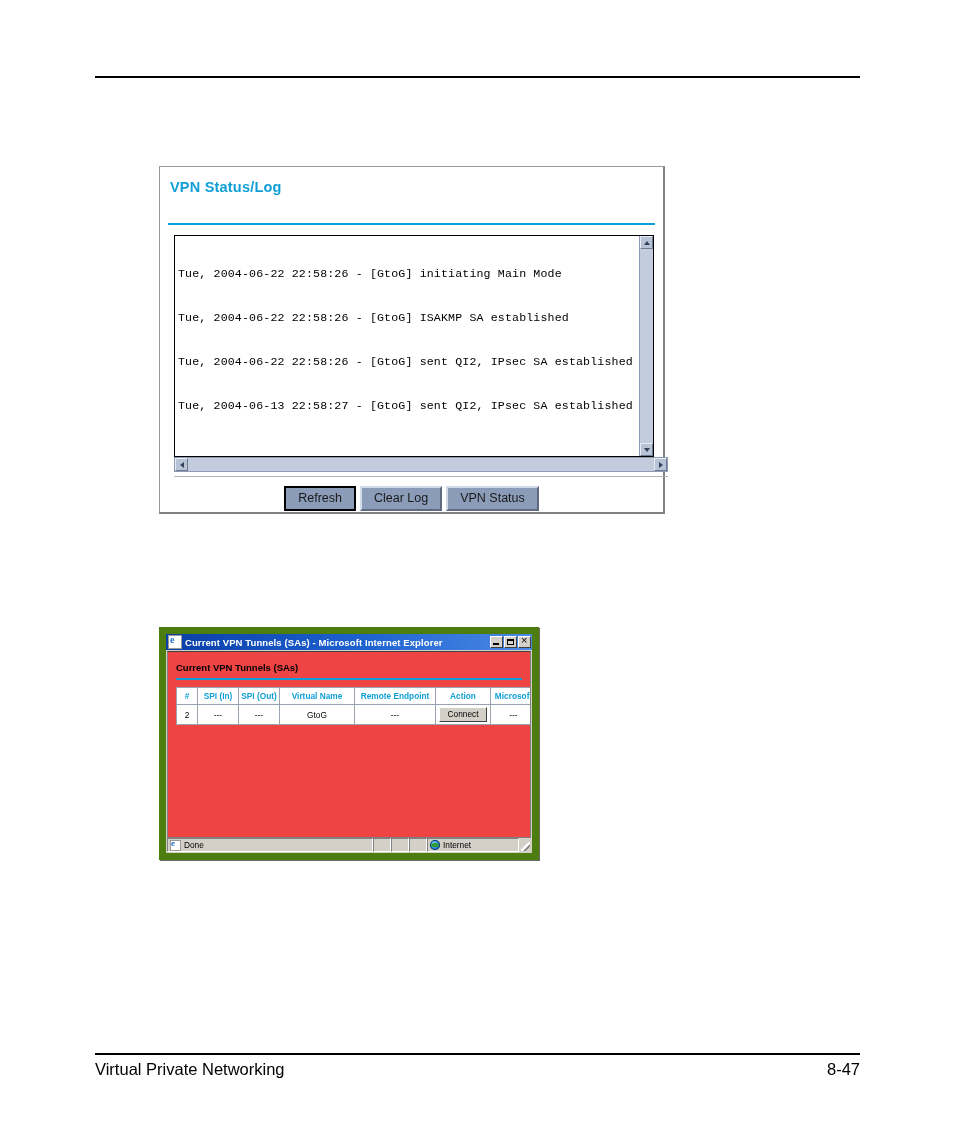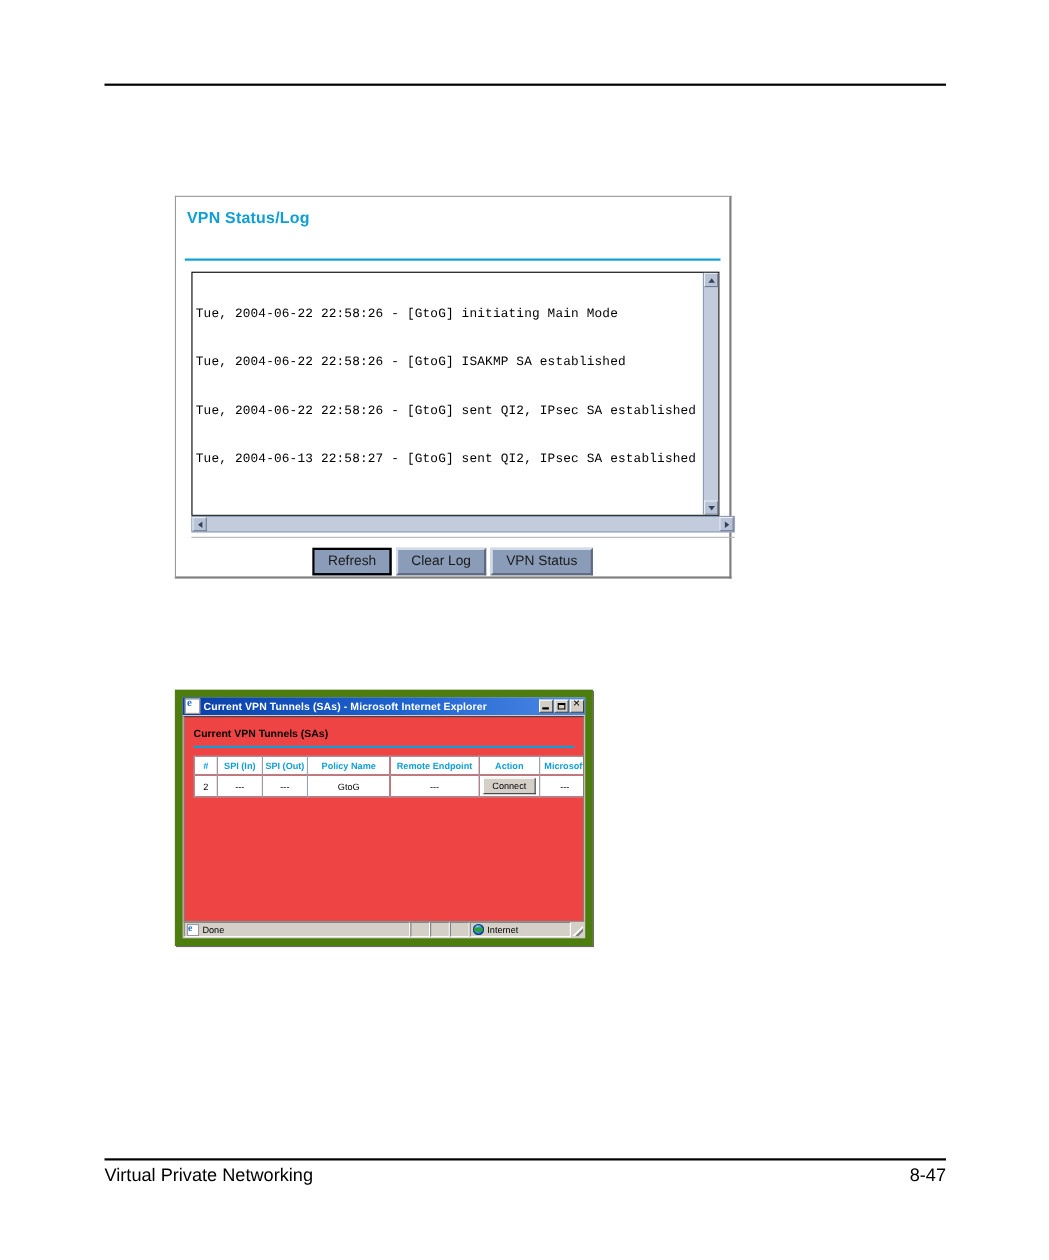--- a/index.html
+++ b/index.html
@@ -49,21 +49,20 @@
     position: absolute;
     left: 159px;
     top: 166px;
     width: 506px;
     height: 348px;
     background: #ffffff;
     border: 1px solid #9a9a9a;
     border-right: 2px solid #808080;
     border-bottom: 2px solid #808080;
     box-sizing: border-box;
-    margin-top: 12px;
   }
   .vpn-panel-inner {
     position: absolute;
     left: 8px;
     top: 7px;
     right: 8px;
     bottom: 8px;
   }
   .vpn-title {
     font-size: 14.5px;
@@ -453,21 +452,21 @@
   <div class="ie-client">
     <div class="tunnels-head">Current VPN Tunnels (SAs)</div>
     <div class="tunnels-rule"></div>
 
     <table class="tunnels">
       <thead>
         <tr>
           <th class="col-num">#</th>
           <th class="col-spi">SPI (In)</th>
           <th class="col-spi">SPI (Out)</th>
-          <th class="col-policy">Policy Name</th>
+          <th class="col-policy">Virtual Name</th>
           <th class="col-remote">Remote Endpoint</th>
           <th class="col-action">Action</th>
           <th class="col-life">Microsoft</th>
           <th class="col-life">HLifeTime</th>
         </tr>
       </thead>
       <tbody>
         <tr>
           <td class="col-num">2</td>
           <td class="col-spi">---</td>

